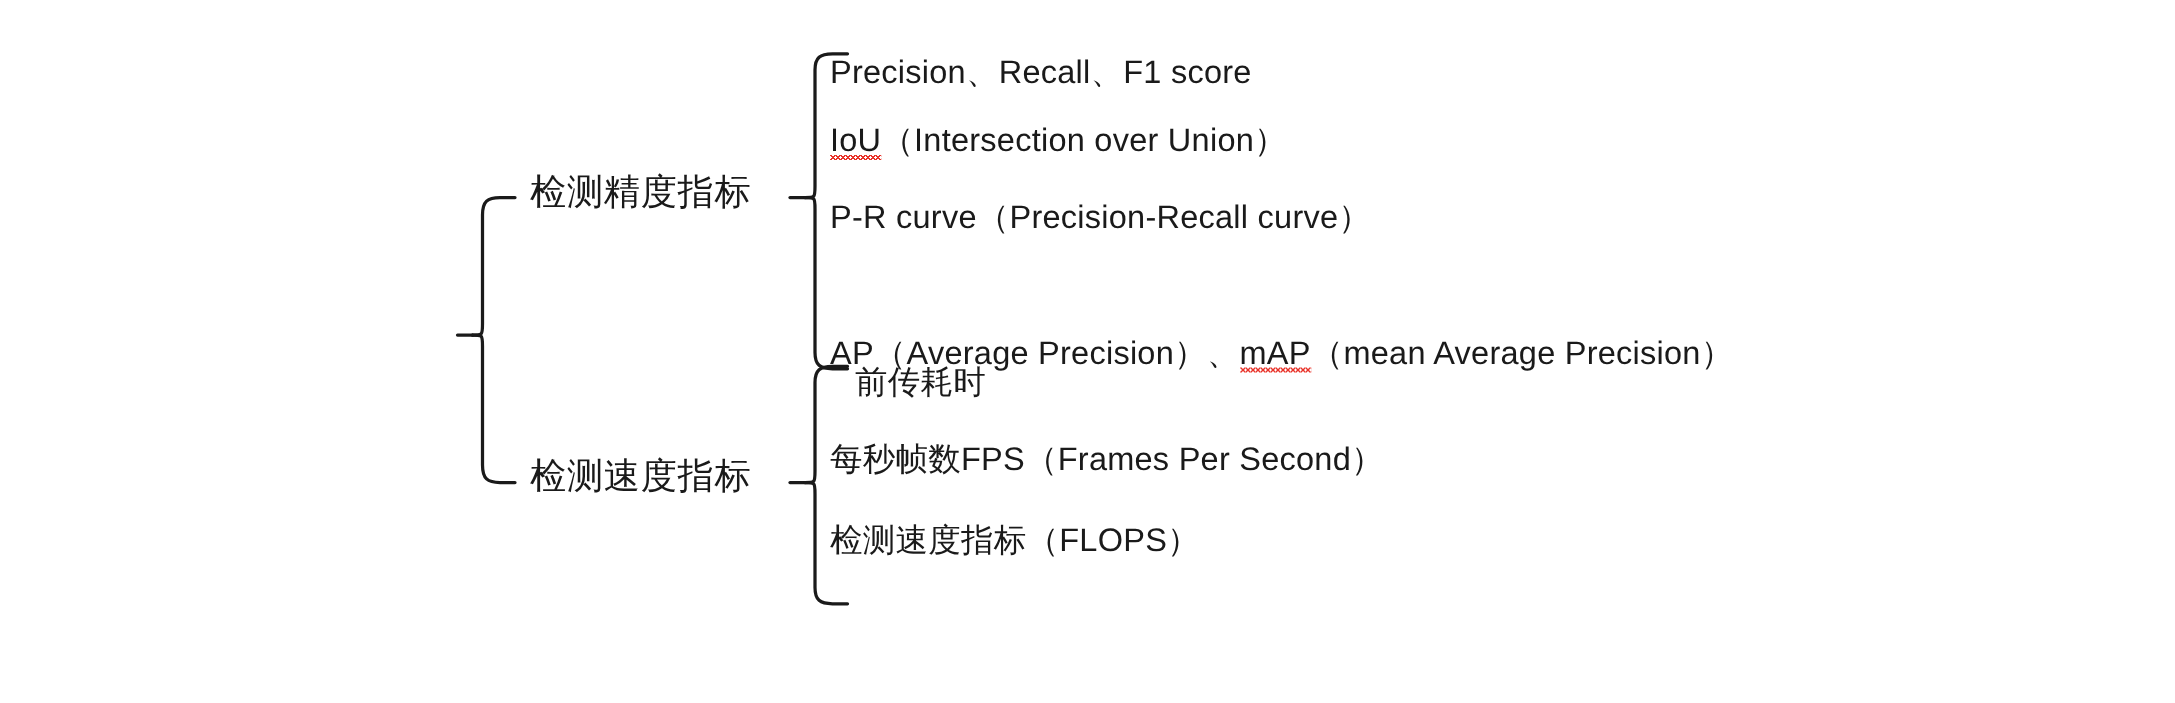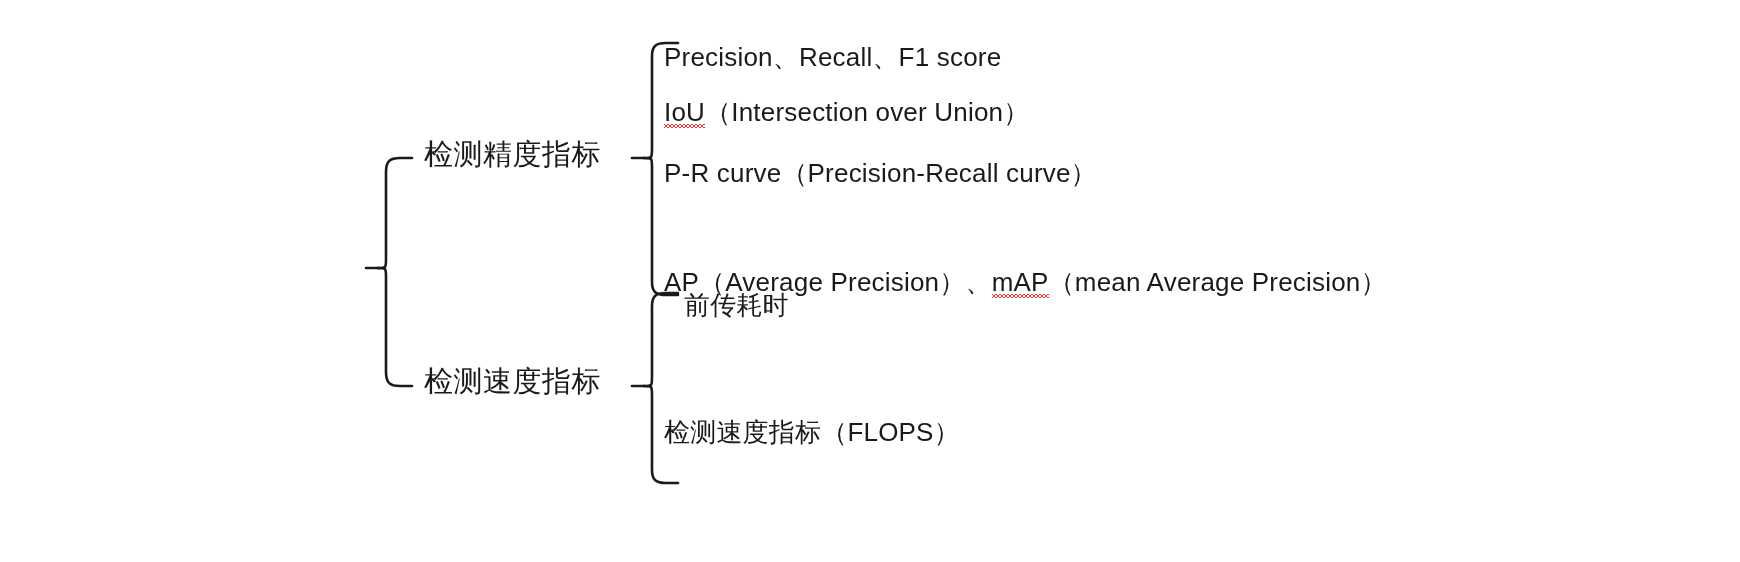--- a/index.html
+++ b/index.html
@@ -134,16 +134,17 @@
   <div class="leaf leaf-a1">Precision、Recall、F1 score</div>
 
   <div class="leaf leaf-a2"><span class="spell">IoU</span><span>（Intersection over Union）</span></div>
 
   <div class="leaf leaf-a3">P-R curve（Precision-Recall curve）</div>
 
   <div class="leaf leaf-a4"><span>AP（Average Precision）、</span><span class="spell">mAP</span><span>（mean Average Precision）</span></div>
 
   <div class="leaf leaf-b1">前传耗时</div>
 
+  <div class="leaf leaf-b2">每秒帧数FPS（Frames Per Second）</div>
 
   <div class="leaf leaf-b3">检测速度指标（FLOPS）</div>
 
 </div>
 
 </body></html>

